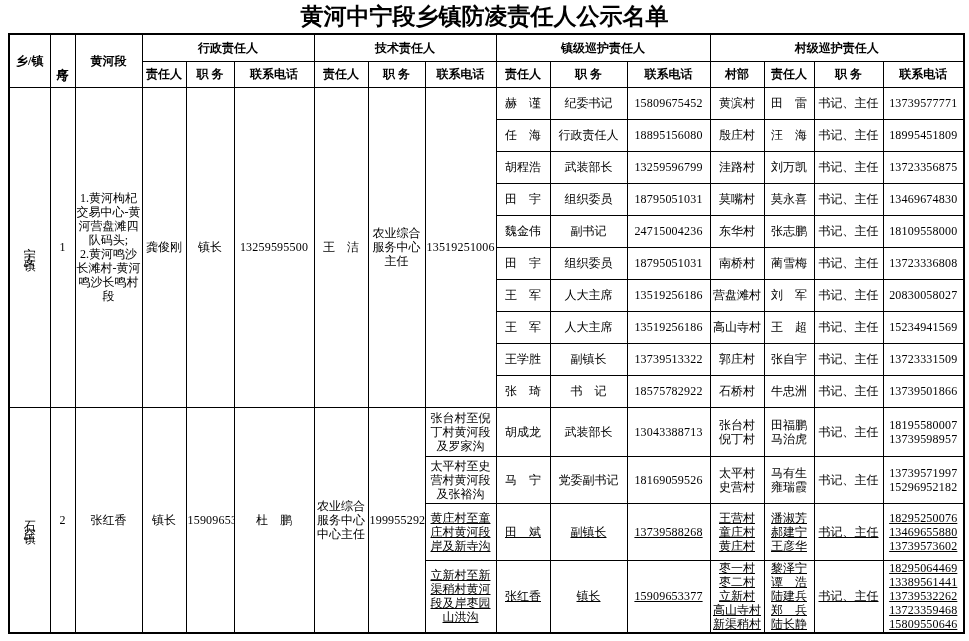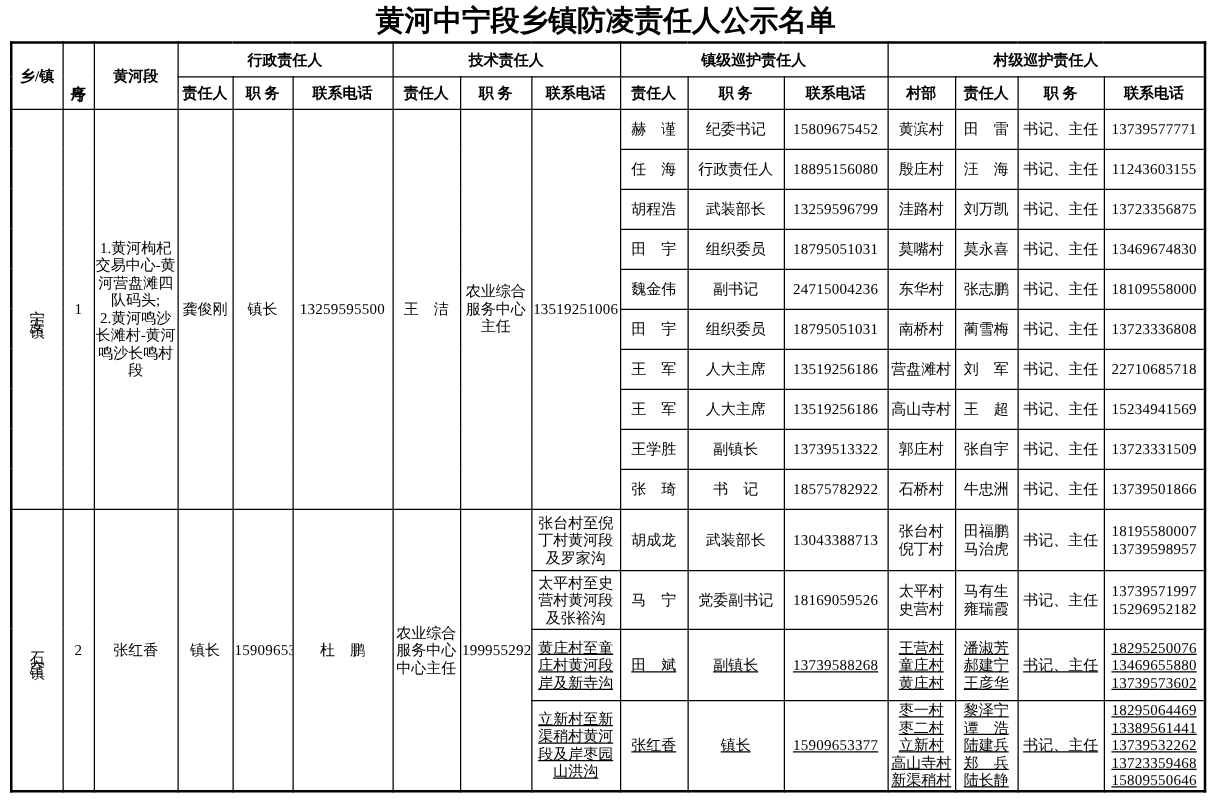--- a/index.html
+++ b/index.html
@@ -90,21 +90,21 @@
           <td>书记、主任</td>
           <td class="phone">13739577771</td>
         </tr>
         <tr style="height: 32px;">
           <td>任　海</td>
           <td>行政责任人</td>
           <td class="phone">18895156080</td>
           <td>殷庄村</td>
           <td>汪　海</td>
           <td>书记、主任</td>
-          <td class="phone">11243603155</td>
+          <td class="phone">18995451809</td>
         </tr>
         <tr style="height: 32px;">
           <td>胡程浩</td>
           <td>武装部长</td>
           <td class="phone">13259596799</td>
           <td>洼路村</td>
           <td>刘万凯</td>
           <td>书记、主任</td>
           <td class="phone">13723356875</td>
         </tr>
@@ -135,21 +135,21 @@
           <td>书记、主任</td>
           <td class="phone">13723336808</td>
         </tr>
         <tr style="height: 32px;">
           <td>王　军</td>
           <td>人大主席</td>
           <td class="phone">13519256186</td>
           <td>营盘滩村</td>
           <td>刘　军</td>
           <td>书记、主任</td>
-          <td class="phone">22710685718</td>
+          <td class="phone">20830058027</td>
         </tr>
         <tr style="height: 32px;">
           <td>王　军</td>
           <td>人大主席</td>
           <td class="phone">13519256186</td>
           <td>高山寺村</td>
           <td>王　超</td>
           <td>书记、主任</td>
           <td class="phone">15234941569</td>
         </tr>

